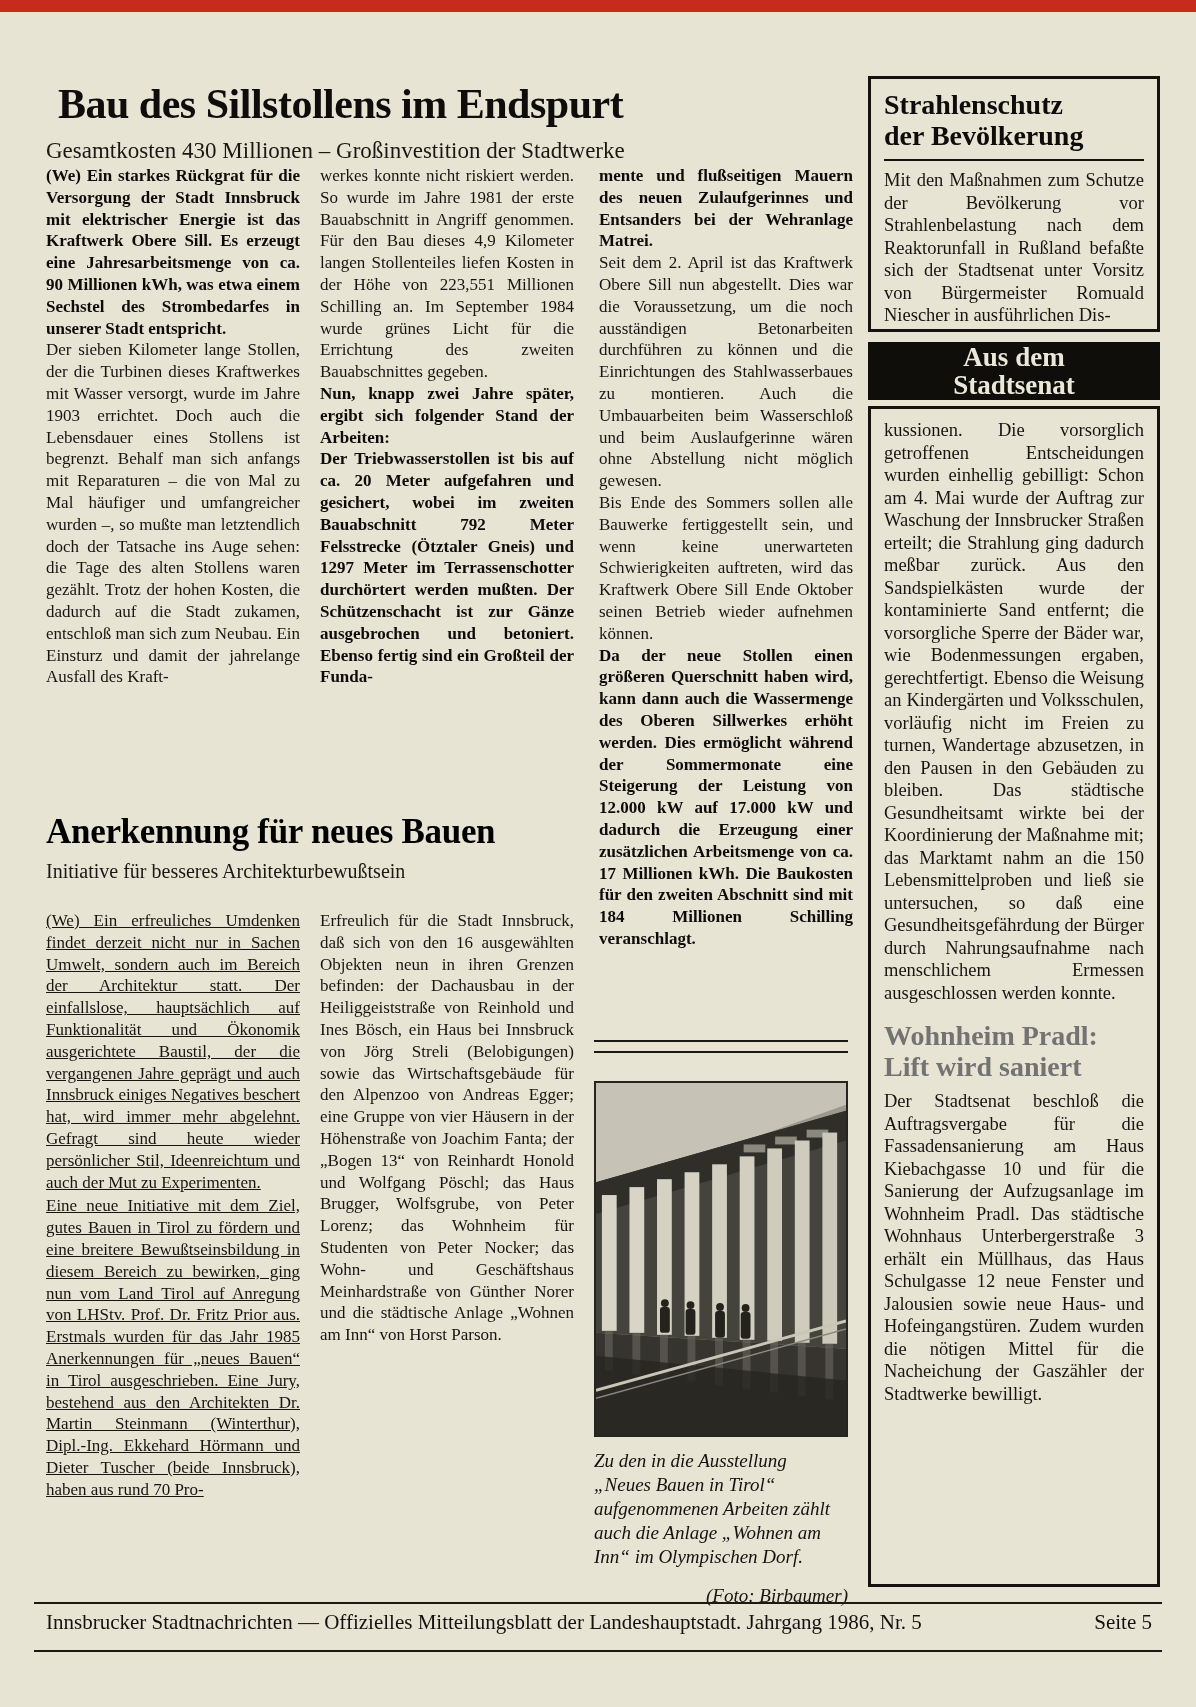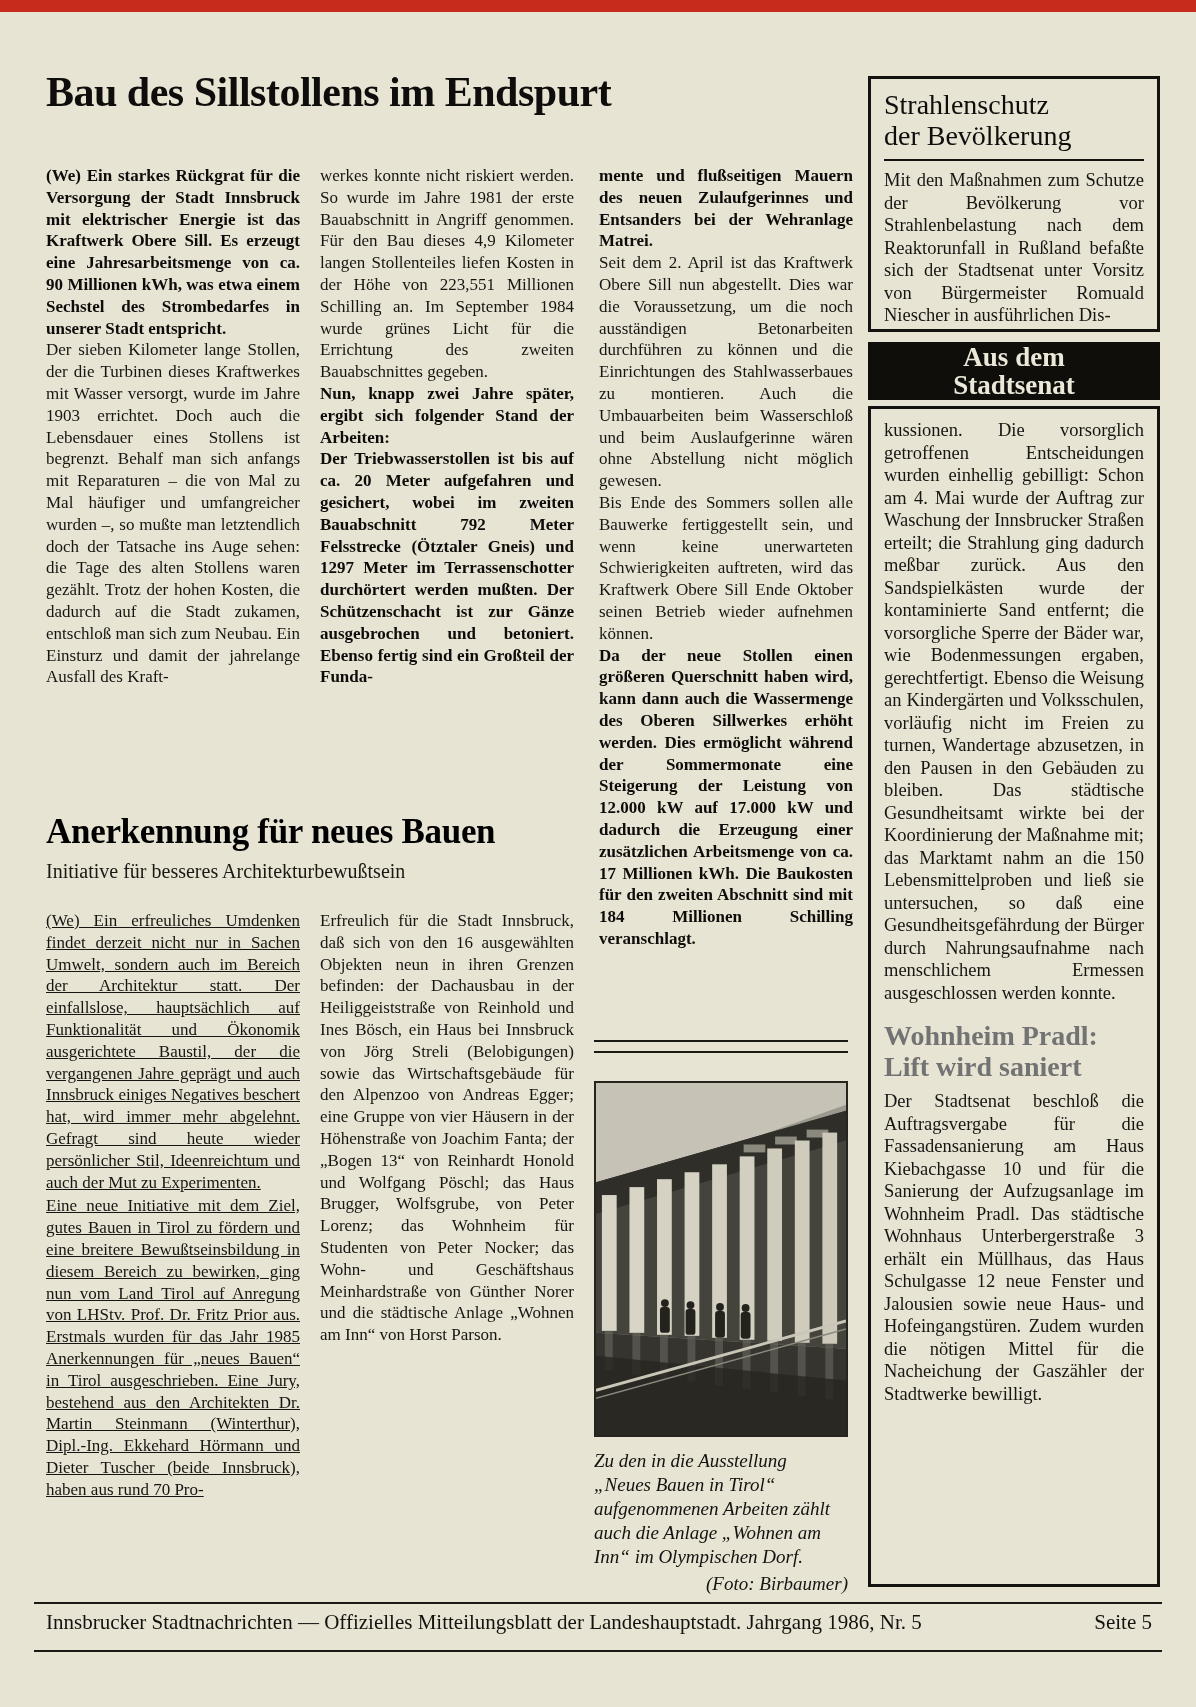--- a/index.html
+++ b/index.html
@@ -10,21 +10,21 @@
     background:#e8e4d4;
     font-family:"Liberation Serif", serif;
     color:#171512;
     overflow:hidden;
   }
   .top-bar{position:absolute;left:0;top:0;width:1196px;height:12px;}
 
   
   .a1-header{position:absolute;left:46px;top:70px;width:760px;}
   .a1-headline{
-    margin:0;font-size:42px;line-height:1.05;font-weight:bold;
+    margin:12px;font-size:42px;line-height:1.05;font-weight:bold;
     letter-spacing:-0.5px;color:#0e0d0b;white-space:nowrap;
   }
   .a1-subhead{margin-top:10px;font-size:23px;color:#1a1813;}
 
   .col{
     position:absolute;width:254px;top:165px;
     font-size:17px;line-height:21.8px;text-align:justify;
     hyphens:auto;
   }
   .col p{margin:0;}
@@ -45,31 +45,31 @@
   .double-rule{height:9px;border-top:2px solid #1b1914;border-bottom:2px solid #1b1914;width:100%;}
   .photo-frame{
     margin:28px 0 0 0;width:250px;height:352px;
     border:2px solid #26241e;background:#9b998e;overflow:hidden;
   }
   .photo-frame svg{display:block;width:100%;height:100%;}
   .photo-caption{
     margin-top:12px;font-style:italic;font-size:19px;line-height:24px;
     text-align:left;color:#14120f;
   }
-  .photo-credit{font-style:italic;font-size:19px;text-align:right;margin-top:4px;}
+  .photo-credit{font-style:italic;font-size:19px;text-align:right;margin-top:16px;}
 
   
   .side-box{
     position:absolute;left:868px;width:292px;
     border:3px solid #15130f;background:transparent;
     box-sizing:border-box;padding:10px 13px;
   }
   .side-box-1{top:76px;height:256px;overflow:hidden;}
   .side-title{
-    margin:0;font-size:28px;line-height:31px;font-weight:normal;color:#0e0d0b;
+    margin:0;font-size:28px;line-height:31px;font-weight:bold;color:#0e0d0b;
     white-space:pre-line;
   }
   .side-head-rule{height:0;border-top:2px solid #15130f;margin:8px 0 8px 0;}
   .side-body{margin:0;font-size:18.5px;line-height:22.5px;text-align:justify;}
   .banner{
     position:absolute;left:868px;top:342px;width:292px;height:58px;
     background:#0f0e0b;color:#ece8d9;box-sizing:border-box;
     display:flex;align-items:center;justify-content:center;text-align:center;
   }
   .banner-text{font-size:27px;line-height:28px;font-weight:bold;white-space:pre-line;}
@@ -91,20 +91,21 @@
 </style>
 </head>
 <body>
 
 <div class="page">
 
   <div class="top-bar" style="background:#c72b1c;"></div>
 
   <header class="a1-header">
     <h1 class="a1-headline">Bau des Sillstollens im Endspurt</h1>
+    <div class="a1-subhead">Gesamtkosten 430 Millionen – Großinvestition der Stadtwerke</div>
   </header>
 
   <div class="col a1c1">
     <p class="bold">(We) Ein starkes Rückgrat für die Versorgung der Stadt Innsbruck mit elektrischer Energie ist das Kraftwerk Obere Sill. Es erzeugt eine Jahresarbeitsmenge von ca. 90 Millionen kWh, was etwa einem Sechstel des Strombedarfes in unserer Stadt entspricht.</p>
     <p>Der sieben Kilometer lange Stollen, der die Turbinen dieses Kraftwerkes mit Wasser versorgt, wurde im Jahre 1903 errichtet. Doch auch die Lebensdauer eines Stollens ist begrenzt. Behalf man sich anfangs mit Reparaturen – die von Mal zu Mal häufiger und umfangreicher wurden –, so mußte man letztendlich doch der Tatsache ins Auge sehen: die Tage des alten Stollens waren gezählt. Trotz der hohen Kosten, die dadurch auf die Stadt zukamen, entschloß man sich zum Neubau. Ein Einsturz und damit der jahrelange Ausfall des Kraft-</p>
   </div>
 
   <div class="col a1c2">
     <p>werkes konnte nicht riskiert werden. So wurde im Jahre 1981 der erste Bauabschnitt in Angriff genommen. Für den Bau dieses 4,9 Kilometer langen Stollenteiles liefen Kosten in der Höhe von 223,551 Millionen Schilling an. Im September 1984 wurde grünes Licht für die Errichtung des zweiten Bauabschnittes gegeben.</p>
     <p class="bold">Nun, knapp zwei Jahre später, ergibt sich folgender Stand der Arbeiten:</p>

